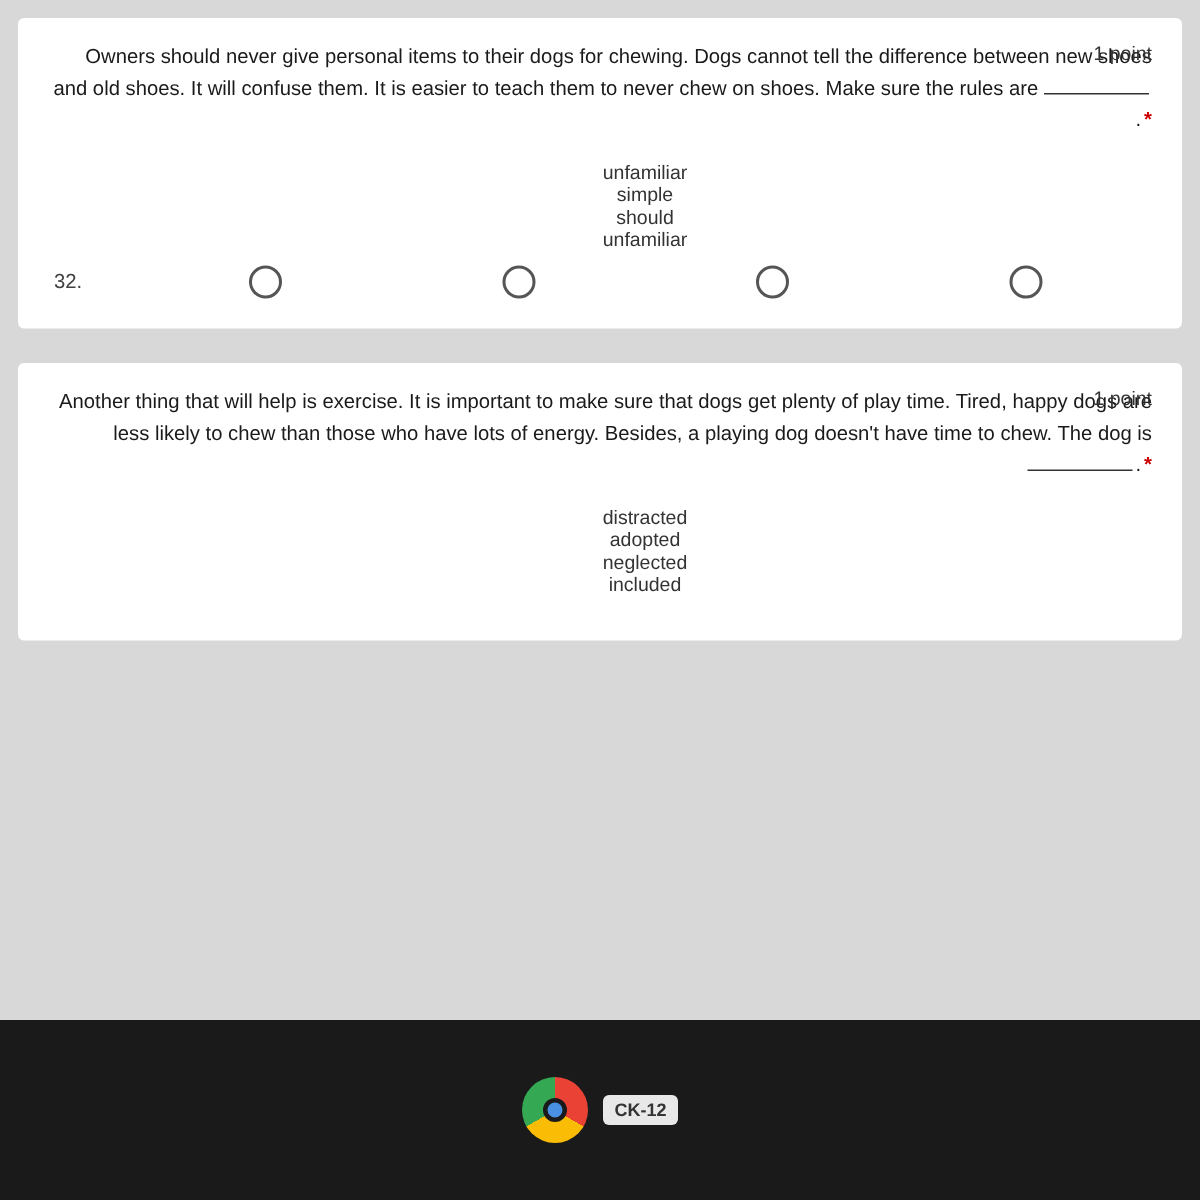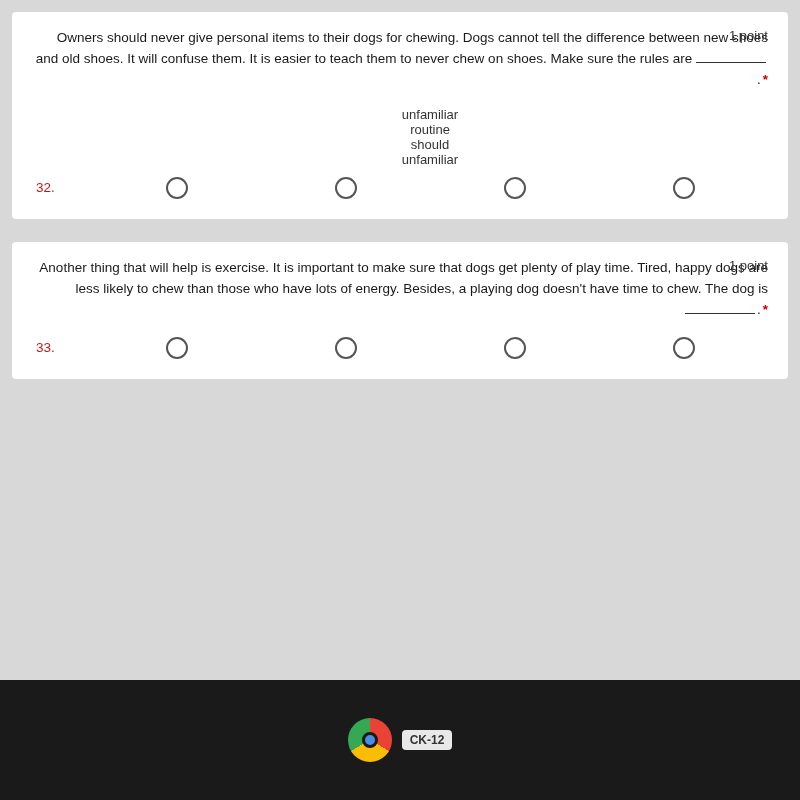--- a/index.html
+++ b/index.html
@@ -76,21 +76,21 @@
 
     .radio-row {
       display: flex;
       flex-direction: row;
       align-items: center;
     }
 
     .question-number {
       width: 60px;
       font-size: 13.5px;
-      color: #b91c1c;
+      color: #404040;
       padding-left: 4px;
     }
 
     .radio-col {
       flex: 1;
       text-align: center;
     }
 
     .radio-circle {
       display: inline-block;
@@ -155,21 +155,21 @@
 
   <div class="card">
     <span class="points-label">1 point</span>
     <p class="card-text">
       <span>Owners should never give personal items to their dogs for chewing. Dogs cannot tell the difference between new shoes and old shoes. It will confuse them. It is easier to teach them to never chew on shoes. Make sure the rules are</span>
       <span class="blank"></span>.<span class="required-star">*</span>
     </p>
 
     <div class="options-row">
       <div class="option-col">unfamiliar</div>
-      <div class="option-col">routine</div>
+      <div class="option-col">simple</div>
       <div class="option-col">should</div>
       <div class="option-col">unfamiliar</div>
     </div>
 
     <div class="radio-row">
       <div class="question-number">32.</div>
       <div class="radio-col">
         <span class="radio-circle"></span>
       </div>
       <div class="radio-col">
@@ -184,36 +184,27 @@
     </div>
   </div>
 
   <div class="card">
     <span class="points-label">1 point</span>
     <p class="card-text">
       <span>Another thing that will help is exercise. It is important to make sure that dogs get plenty of play time. Tired, happy dogs are less likely to chew than those who have lots of energy. Besides, a playing dog doesn't have time to chew. The dog is</span>
       <span class="blank"></span>.<span class="required-star">*</span>
     </p>
 
-
-    <div class="radio-row">
-      <div class="question-number">33.</div>
-      <div class="radio-col">
-        <span class="radio-circle"></span>
-      </div>
-      <div class="radio-col">
-        <span class="radio-circle"></span>
-      </div>
-      <div class="radio-col">
-        <span class="radio-circle"></span>
-      </div>
-      <div class="radio-col">
-        <span class="radio-circle"></span>
-      </div>
+    <div class="options-row">
+      <div class="option-col">distracted</div>
+      <div class="option-col">adopted</div>
+      <div class="option-col">neglected</div>
+      <div class="option-col">included</div>
     </div>
+
   </div>
 
 </div>
 
 <div class="taskbar">
   <div class="chrome-icon">
     <div class="chrome-center"></div>
   </div>
   <div class="ck12-badge">CK-12</div>
 </div>

